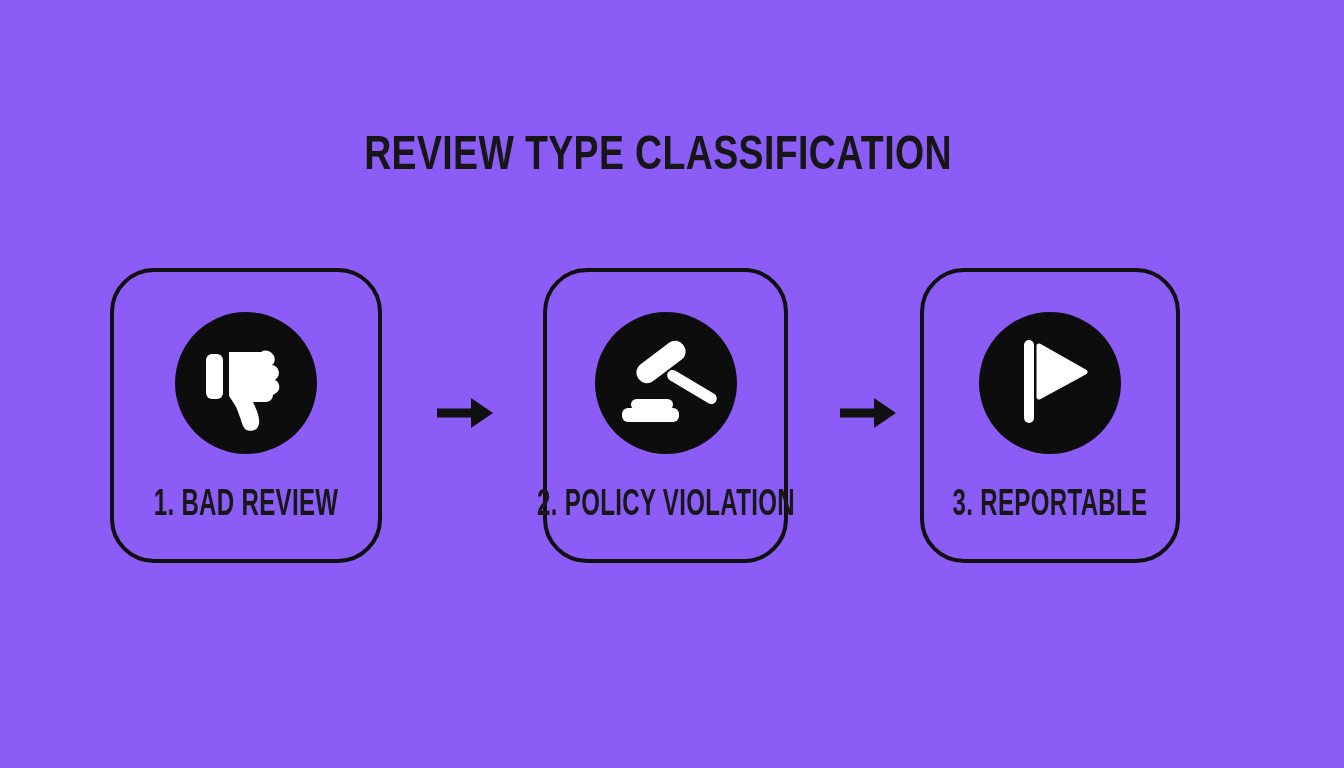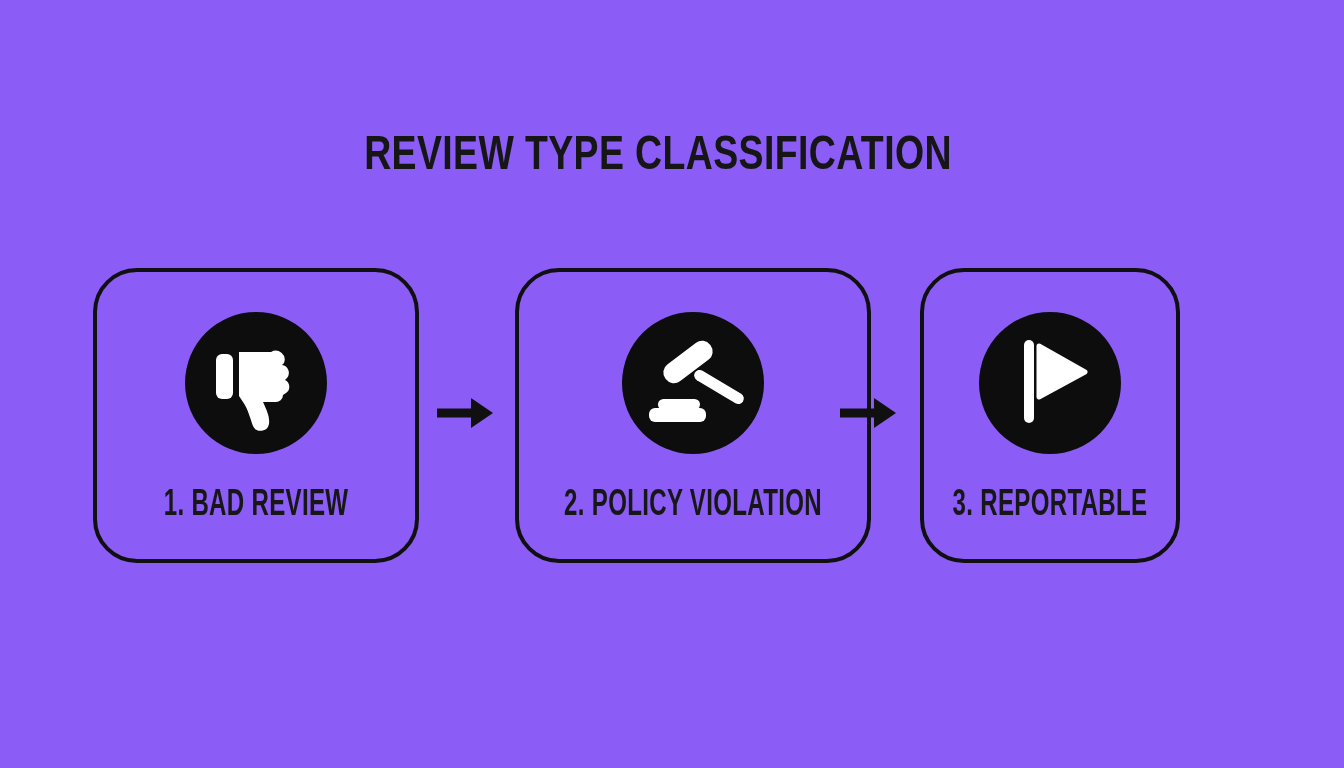--- a/index.html
+++ b/index.html
@@ -27,22 +27,22 @@
   }
   .step-card {
     position: absolute;
     top: 268px;
     height: 295px;
     box-sizing: border-box;
     border: 4px solid #101010;
     border-radius: 44px;
     background: transparent;
   }
-  .card-1 { left: 93px; width: 326px; }
-  .card-2 { left: 515px; width: 356px; }
+  .card-1 { left: 110px; width: 272px; }
+  .card-2 { left: 543px; width: 245px; }
   .card-3 { left: 920px; width: 260px; }
   .icon-circle {
     position: absolute;
     top: 40px; left: 50%;
     transform: translateX(-50%);
     width: 142px; height: 142px;
   }
   .step-label {
     position: absolute;
     top: 210px; left: 50%;

